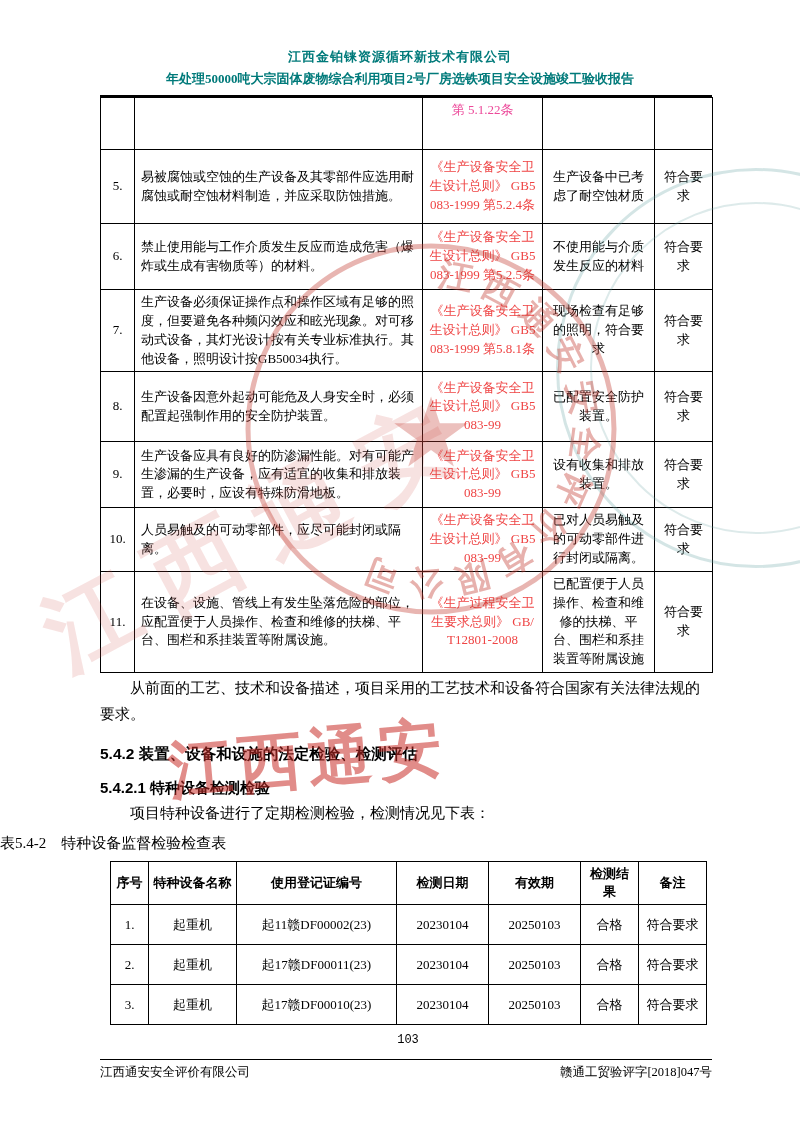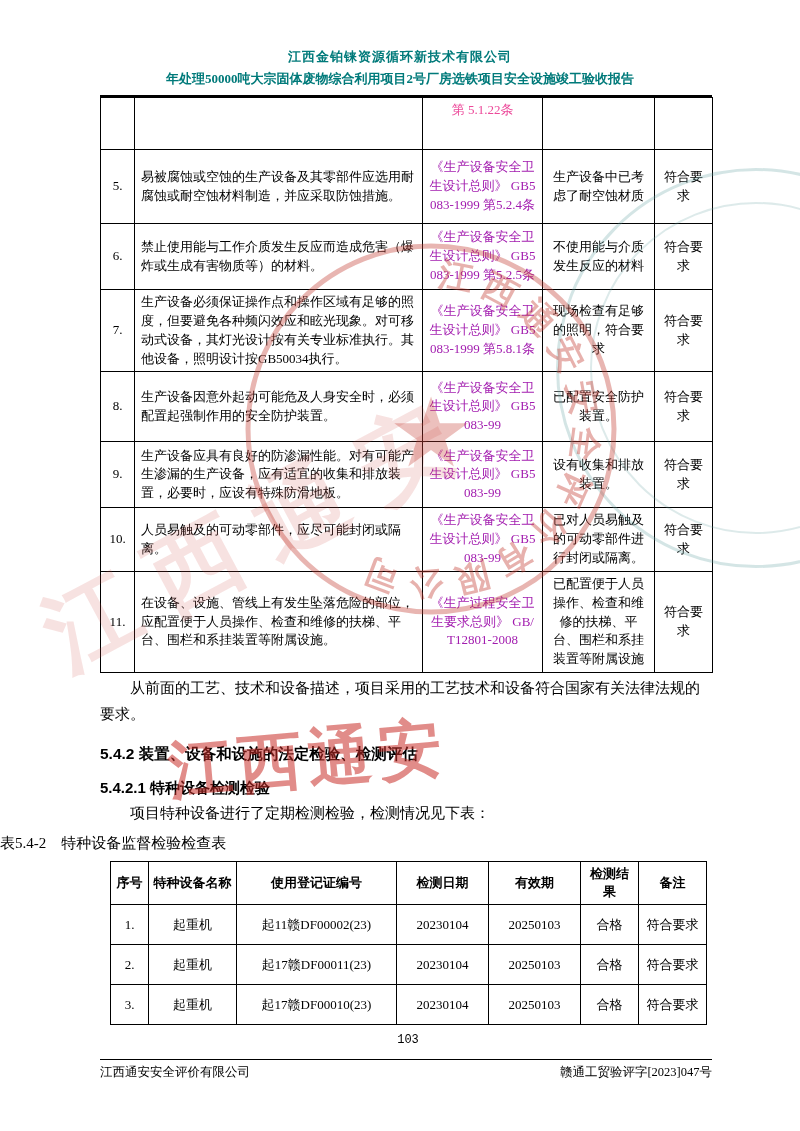--- a/index.html
+++ b/index.html
@@ -16,21 +16,21 @@
   .header-rule { margin:7px 0 0 100px; width:612px; border-top:2px solid #000; }
 
   
   table.t1 {
     margin-left:100px; width:612px; border-collapse:collapse; table-layout:fixed;
     font-size:13px; line-height:1.45;
   }
   .t1 td { border:1px solid #000; padding:3px 6px; vertical-align:middle; word-break:break-all; }
   .t1 .c-no   { text-align:center; }
   .t1 .c-content { text-align:left; }
-  .t1 .c-std  { text-align:center; color:#a21caf; }
+  .t1 .c-std  { text-align:center; color:#ef4444; }
   .t1 .c-eval { text-align:center; }
   .t1 .c-concl{ text-align:center; }
   .t1 tr.carryover .c-std { color:#ec4899; vertical-align:top; }
   tr.rh-part { height:52px; }
   tr.rh5 { height:74px; }
   tr.rh6 { height:66px; }
   tr.rh7 { height:82px; }
   tr.rh8 { height:70px; }
   tr.rh9 { height:66px; }
   tr.rh10 { height:56px; }
@@ -224,21 +224,21 @@
         <td>20250103</td>
         <td>合格</td>
         <td>符合要求</td>
       </tr>
     </tbody>
   </table>
 
   <div class="page-number">103</div>
   <div class="footer-bar">
     <span>江西通安安全评价有限公司</span>
-    <span>赣通工贸验评字[2023]047号</span>
+    <span>赣通工贸验评字[2018]047号</span>
   </div>
 
   <div class="watermark">
     <div class="wm-circle-teal-outer"></div>
     <div class="wm-circle-teal-inner"></div>
     <div class="wm-diagonal">江西通安</div>
     <svg class="stamp" viewBox="0 0 382 382">
       <circle cx="191" cy="191" r="183" fill="none" stroke="rgba(195,60,50,0.38)" stroke-width="5"></circle>
       <path id="ringPath" d="M191,48 A143,143 0 1 1 190.9,48" fill="none"></path>
       <text fill="rgba(195,60,50,0.40)" font-size="34" letter-spacing="9" font-weight="bold" font-family="Liberation Serif, DejaVu Serif, serif">

